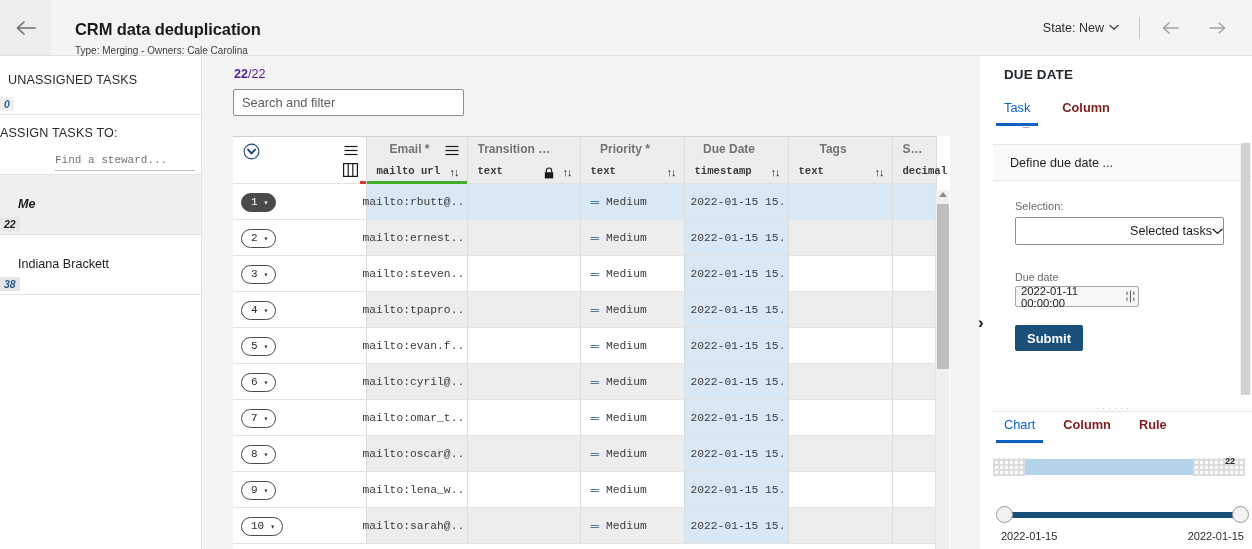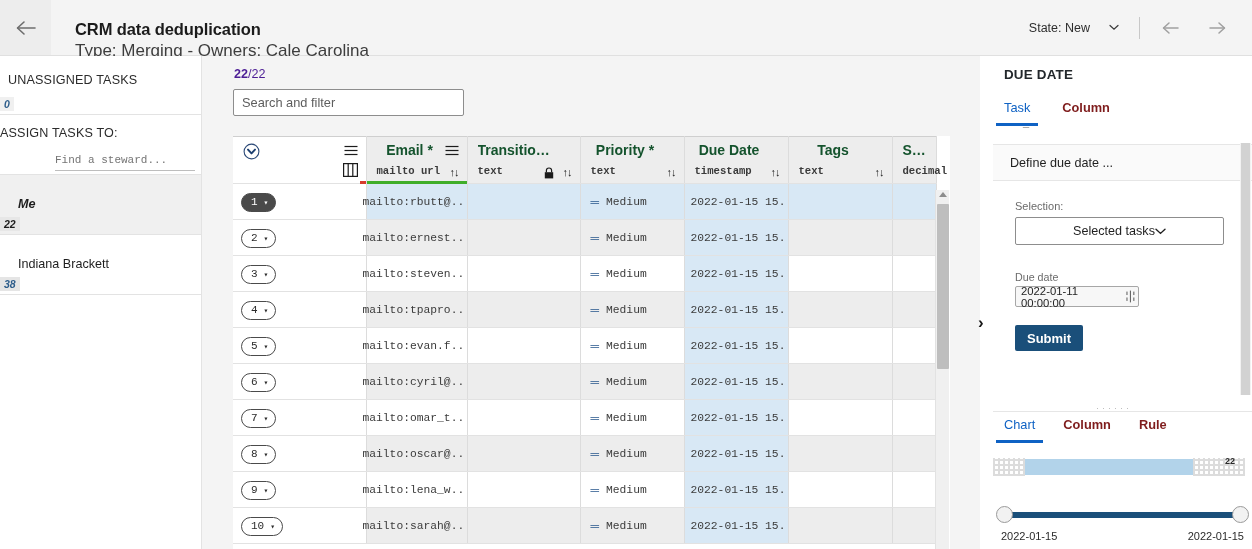--- a/index.html
+++ b/index.html
@@ -18,26 +18,26 @@
     background: #f4f4f4; border-bottom: 1px solid #e0e0e0;
     display: flex; align-items: center;
   }
   .back-zone {
     width: 51px; height: 55px; display: flex; align-items: center; justify-content: center;
     background: #ededed; cursor: pointer;
   }
   .back-arrow { display: block; }
   .title-block { padding-left: 24px; }
   .title-main { font-size: 16.5px; font-weight: bold; color: #1b1b1b; letter-spacing: -0.1px; line-height: 20px; margin-top: 24px; }
-  .title-sub { font-size: 17px; color: #3d3d3d; line-height: 18px; margin-top: 3px; }
+  .title-sub { font-size: 10px; color: #3d3d3d; line-height: 18px; margin-top: 3px; }
   .topbar-right {
     margin-left: auto; display: flex; align-items: center; gap: 0; padding-right: 16px;
   }
   .state-chip {
-    font-size: 12.5px; color: #2e2e2e; display: flex; align-items: center; gap: 19px;
+    font-size: 12.5px; color: #2e2e2e; display: flex; align-items: center; gap: 5px;
     padding: 6px 8px; cursor: pointer;
   }
   .vrule { width: 1px; height: 22px; background: #c8c8c8; margin: 0 12px; }
   .nav-ico { padding: 4px 10px; cursor: pointer; display:flex; align-items:center; }
 
   
   .sidebar {
     position: absolute; left: 0; top: 56px; width: 202px; height: 493px;
     background: #ffffff; border-right: 1px solid #e3e3e3;
   }
@@ -96,21 +96,21 @@
   table.grid { border-collapse: collapse; table-layout: fixed; width: 703px; }
   table.grid th, table.grid td {
     border-right: 1px solid #dcdcdc; border-bottom: 1px solid #e2e2e2;
     padding: 0; vertical-align: middle;
   }
   thead th {
     background: #ededed; height: 46px; position: relative; vertical-align: top;
     border-top: 1px solid #cfcfcf;
   }
   .th-in { padding: 5px 8px 0 10px; position: relative; height: 46px; }
-  .th-name { font-size: 14px; color: #14532d; white-space: nowrap; overflow: hidden;
+  .th-name { font-size: 12px; color: #737373; white-space: nowrap; overflow: hidden;
              text-overflow: ellipsis; display:block; padding-right:16px; }
   .th-type {
     position: absolute; left: 10px; bottom: 6px; font-size: 10.6px; font-weight: bold;
     color: #3a3a3a; font-family: "Liberation Mono", monospace;
   }
   .th-sort { position: absolute; right: 8px; bottom: 5px; font-size: 11px; color: #1b1b1b; letter-spacing:-1px;}
   .th-lock { position: absolute; right: 26px; bottom: 4px; }
   .th-burger { position: absolute; right: 8px; top: 8px; }
   .th-cols  { position: absolute; right: 8px; top: 26px; }
   .green-underline {
@@ -186,21 +186,21 @@
     height: 36px; border-bottom: 1px solid #e6e6e6; background: #fafafa;
     display: flex; align-items: center; padding-left: 17px;
     font-size: 12.6px; color: #1f1f1f;
   }
   .rp-body { padding: 19px 0 0 22px; }
   .rp-lbl { font-size: 11px; color: #6b6b6b; margin-bottom: 5px; }
   .rp-select {
     width: 209px; height: 28px; border: 1px solid #8d8d8d; background: #fff;
     font-size: 12.6px; color: #1f1f1f; padding: 0 0; border-radius: 2px;
     font-family: "Liberation Sans", sans-serif;
-    display: flex; align-items: center; justify-content: center; cursor: pointer;
+    display: flex; align-items: center; justify-content: flex-end; cursor: pointer;
   }
   .rp-lbl2 { font-size: 10.7px; color: #6b6b6b; margin: 26px 0 3px 0; }
   .dtfield {
     width: 124px; height: 21px; border: 1px solid #a7a7a7; background: #f7f7f7;
     border-radius: 2px; display: flex; align-items: center; padding: 0 3px 0 5px;
     font-size: 11.3px; color: #1f1f1f; gap: 3px; cursor: text;
   }
   .submit-btn {
     margin-top: 18px; width: 68px; height: 26px; background: #1a4f7a; color: #fff;
     border: none; font-size: 13px; font-weight: bold; cursor: pointer; border-radius: 2px;

